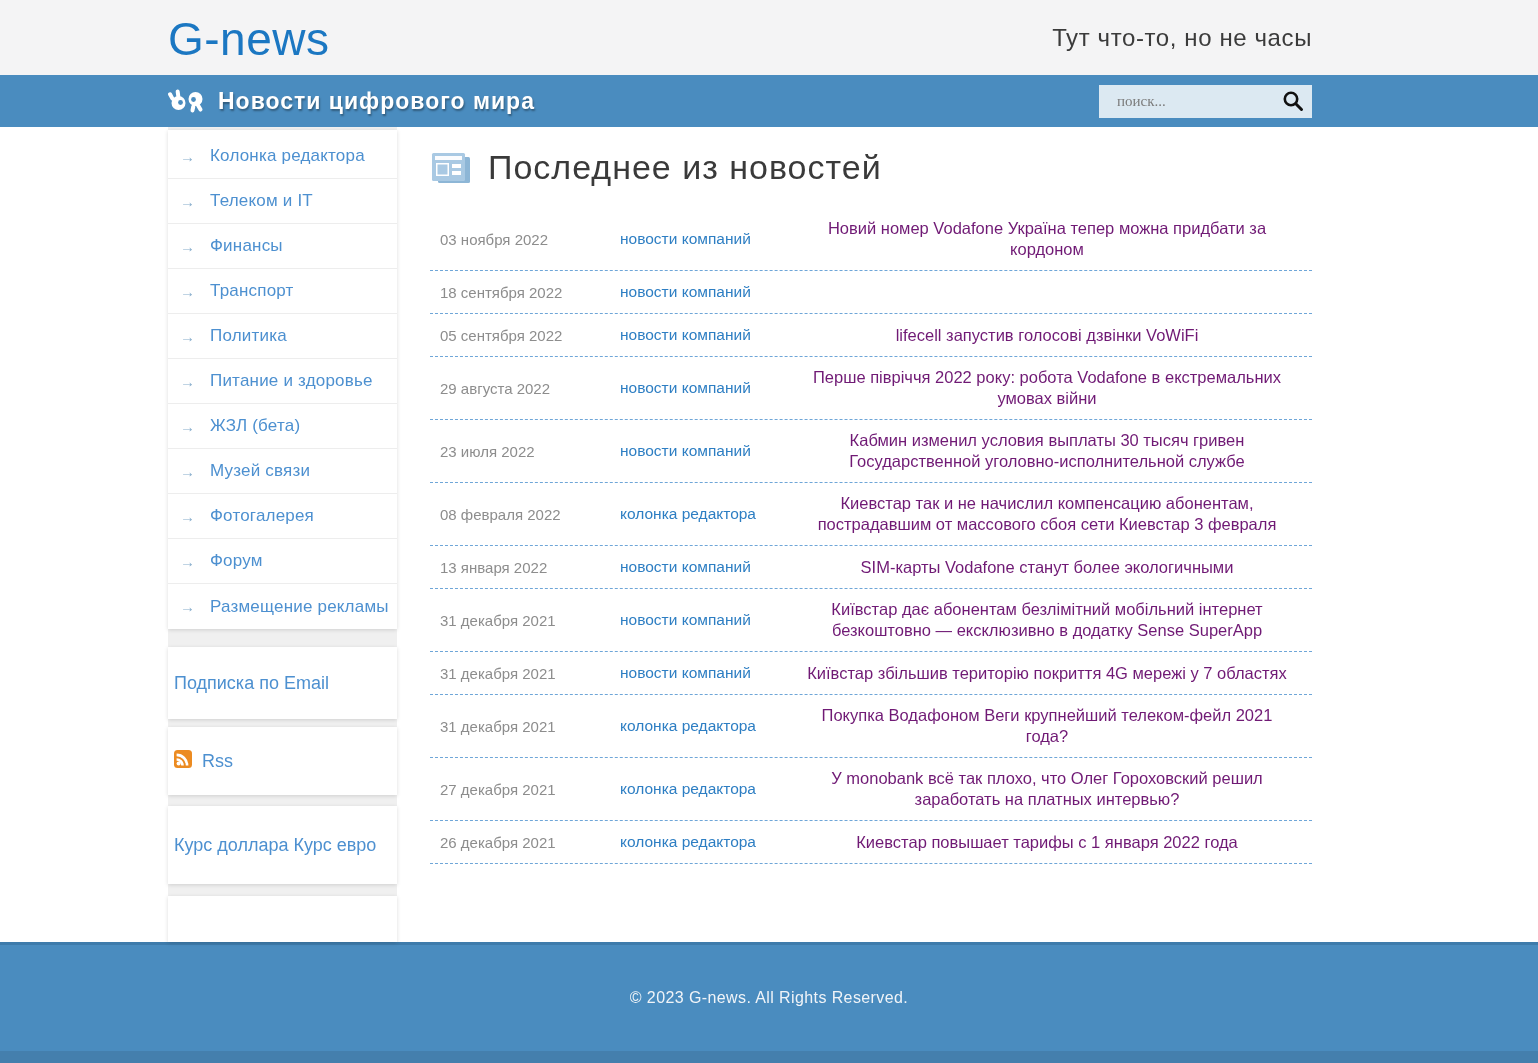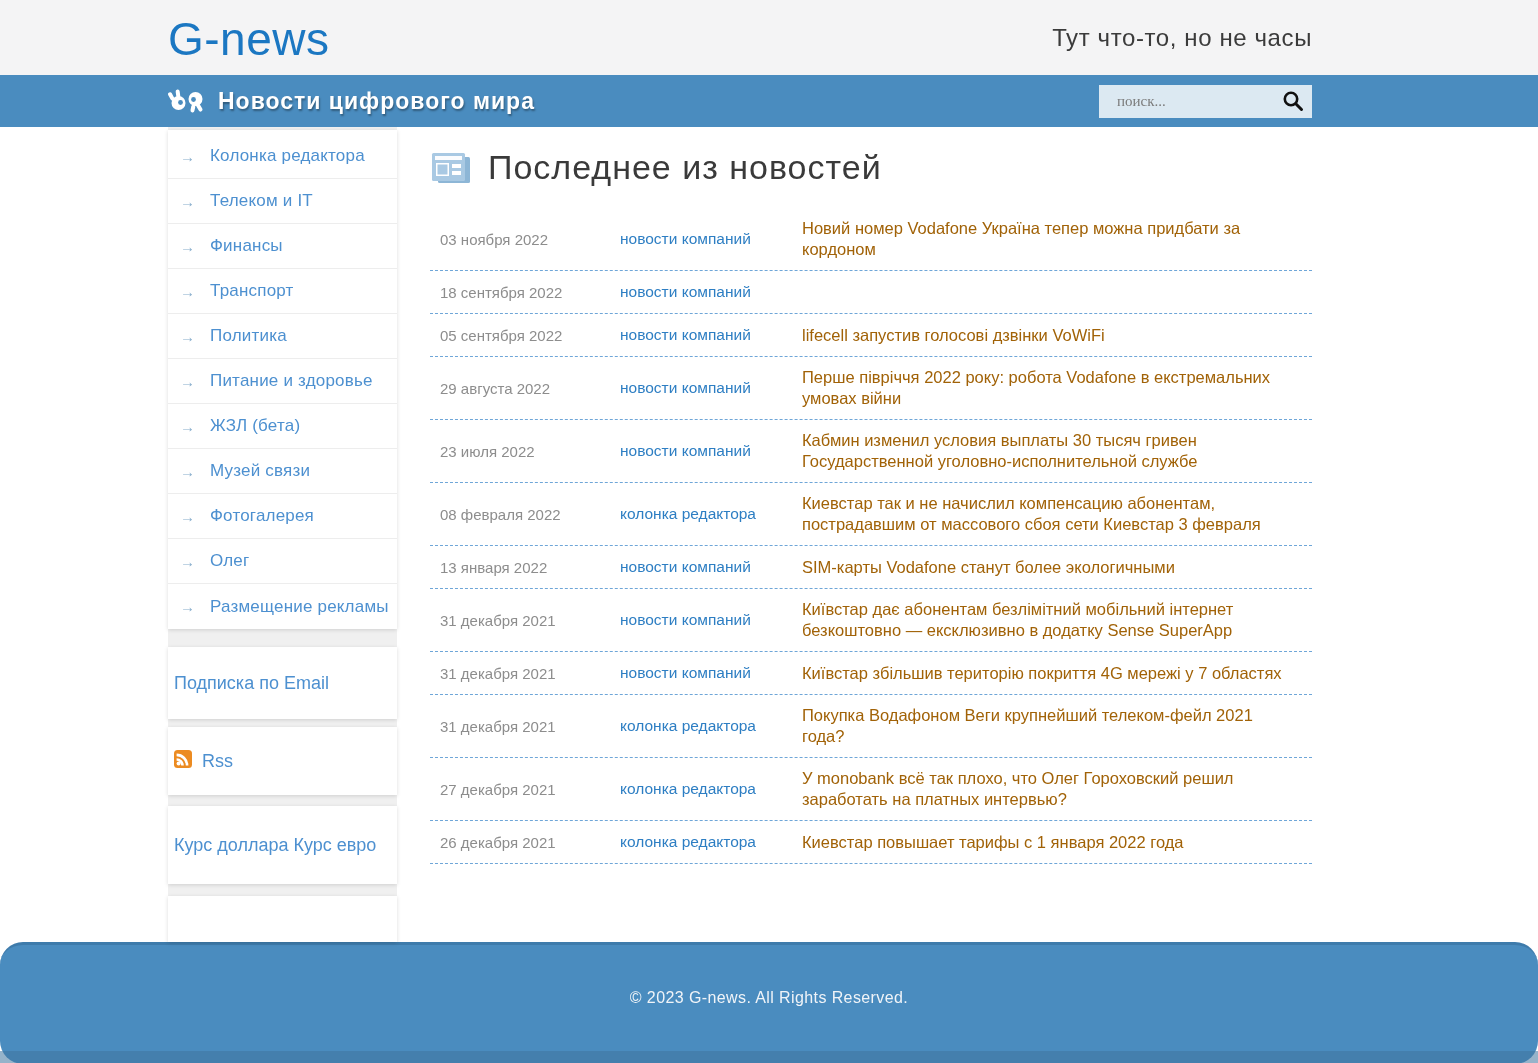--- a/index.html
+++ b/index.html
@@ -79,26 +79,26 @@
   .news-icon { display:inline-flex; }
 
   .news-list { margin-top:21px; }
   .news-row {
     display:grid; grid-template-columns:180px 182px 1fr;
     align-items:center; padding:10px 0 10px 10px; min-height:43px;
     border-bottom:1px dashed #6fa6d8;
   }
   .news-date { color:#8d8d8d; font-size:15px; }
   .news-cat  { color:#2d7ec3; font-size:15.5px; text-decoration:none; cursor:pointer; }
-  .news-title{ color:#a16207; font-size:16.5px; line-height:21px; text-decoration:none; cursor:pointer; padding-right:20px; }
+  .news-title{ color:#701a75; font-size:16.5px; line-height:21px; text-decoration:none; cursor:pointer; padding-right:20px;text-align:center; }
 
   
   .footer {
     height:122px; background:#4a8cbf; border-top:3px solid #3e7bab;
-    display:flex; align-items:center; justify-content:center; position:relative;border-radius:23px;
+    display:flex; align-items:center; justify-content:center; position:relative;
   }
   .footer::after {
     content:""; position:absolute; left:0; right:0; bottom:0; height:13px;
     background:#40749f; opacity:0.55;
   }
   .copyright { color:#f0f4f8; font-size:16px; letter-spacing:0.4px; padding-bottom:14px; }
 </style>
 </head>
 <body>
 
@@ -179,21 +179,21 @@
         <div class="menu-item">
           <span class="menu-arrow">→</span>
           <span class="menu-label">Музей связи</span>
         </div>
         <div class="menu-item">
           <span class="menu-arrow">→</span>
           <span class="menu-label">Фотогалерея</span>
         </div>
         <div class="menu-item">
           <span class="menu-arrow">→</span>
-          <span class="menu-label">Олег</span>
+          <span class="menu-label">Форум</span>
         </div>
         <div class="menu-item">
           <span class="menu-arrow">→</span>
           <span class="menu-label">Размещение рекламы</span>
         </div>
       </div>
 
     <div class="card email-card">
       <a class="side-link">Подписка по Email</a>
     </div>

